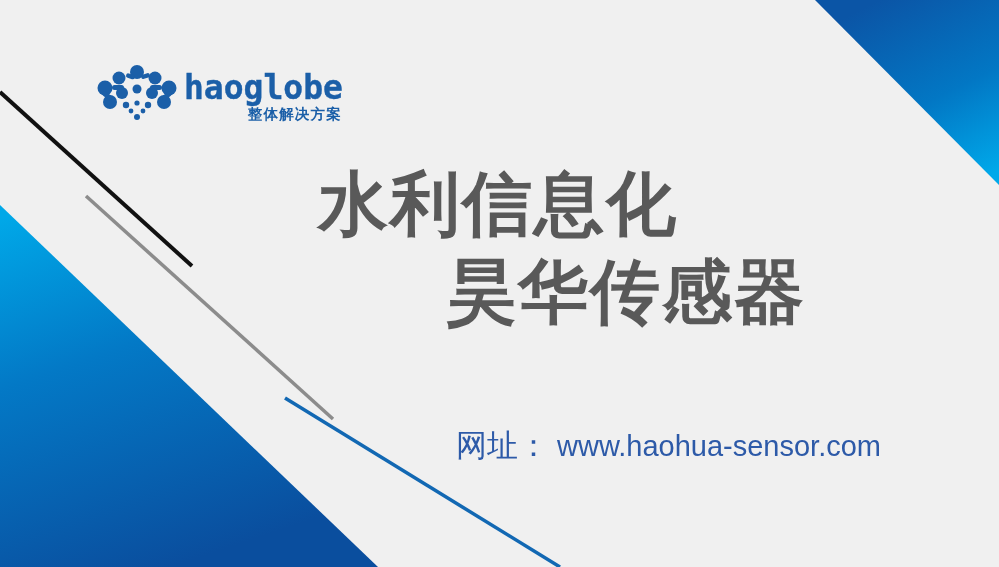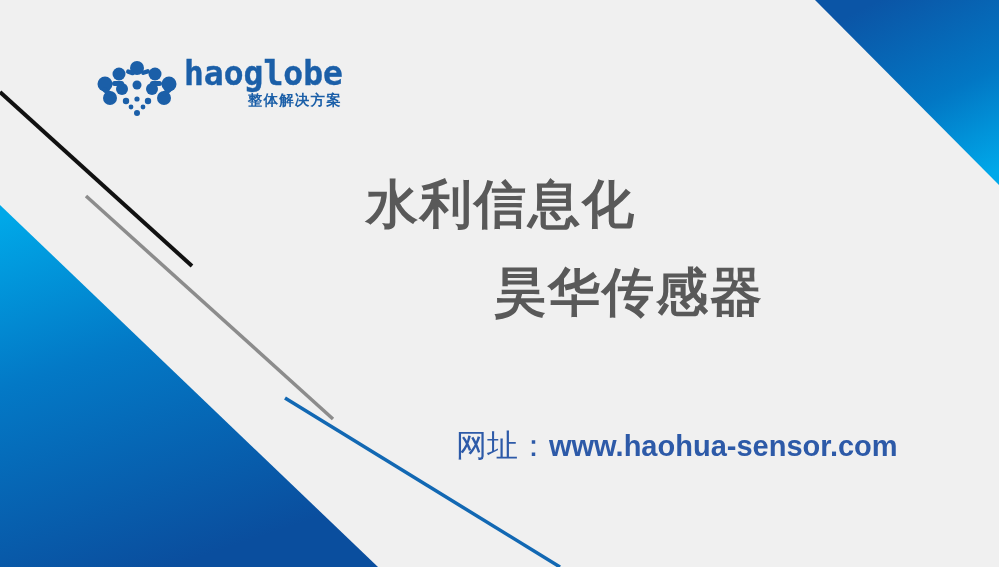--- a/index.html
+++ b/index.html
@@ -28,21 +28,21 @@
   }
 
   
   .logo {
     position: absolute;
     left: 96px;
     top: 57px;
     width: 230px;
     height: 66px;
     display: flex;
-    align-items: flex-start;
+    align-items: flex-end;
   }
   .logo-mark {
     width: 82px;
     height: 58px;
     flex: 0 0 auto;
     margin-top: 4px;
   }
   .logo-text {
     margin-left: 6px;
     display: flex;
@@ -71,25 +71,24 @@
   
   .title-block {
     position: absolute;
     left: 0;
     top: 160px;
     width: 999px;
   }
   .title-line {
     color: #595959;
     font-weight: 700;
-    font-size: 52px;
+    font-size: 70px;
     line-height: 88px;
     letter-spacing: 2px;
     white-space: nowrap;
-    margin-left: 48px;
   }
   .title-line-1 {
     padding-left: 318px;
   }
   .title-line-2 {
     padding-left: 446px;
   }
 
   
   .site-line {
@@ -104,21 +103,22 @@
   .site-label {
     font-size: 31px;
     line-height: 38px;
     font-weight: 400;
     letter-spacing: 0px;
     margin-top: 9px;
   }
   .site-url {
     font-size: 29px;
     line-height: 38px;
-    font-weight: 700;
+    font-weight: 400;
+    margin-left: 8px;
     letter-spacing: 0px;
   }
 </style>
 </head>
 <body>
 
 <div class="slide">
 
   <svg class="bg-svg" viewBox="0 0 999 567" preserveAspectRatio="none">
     <defs>

